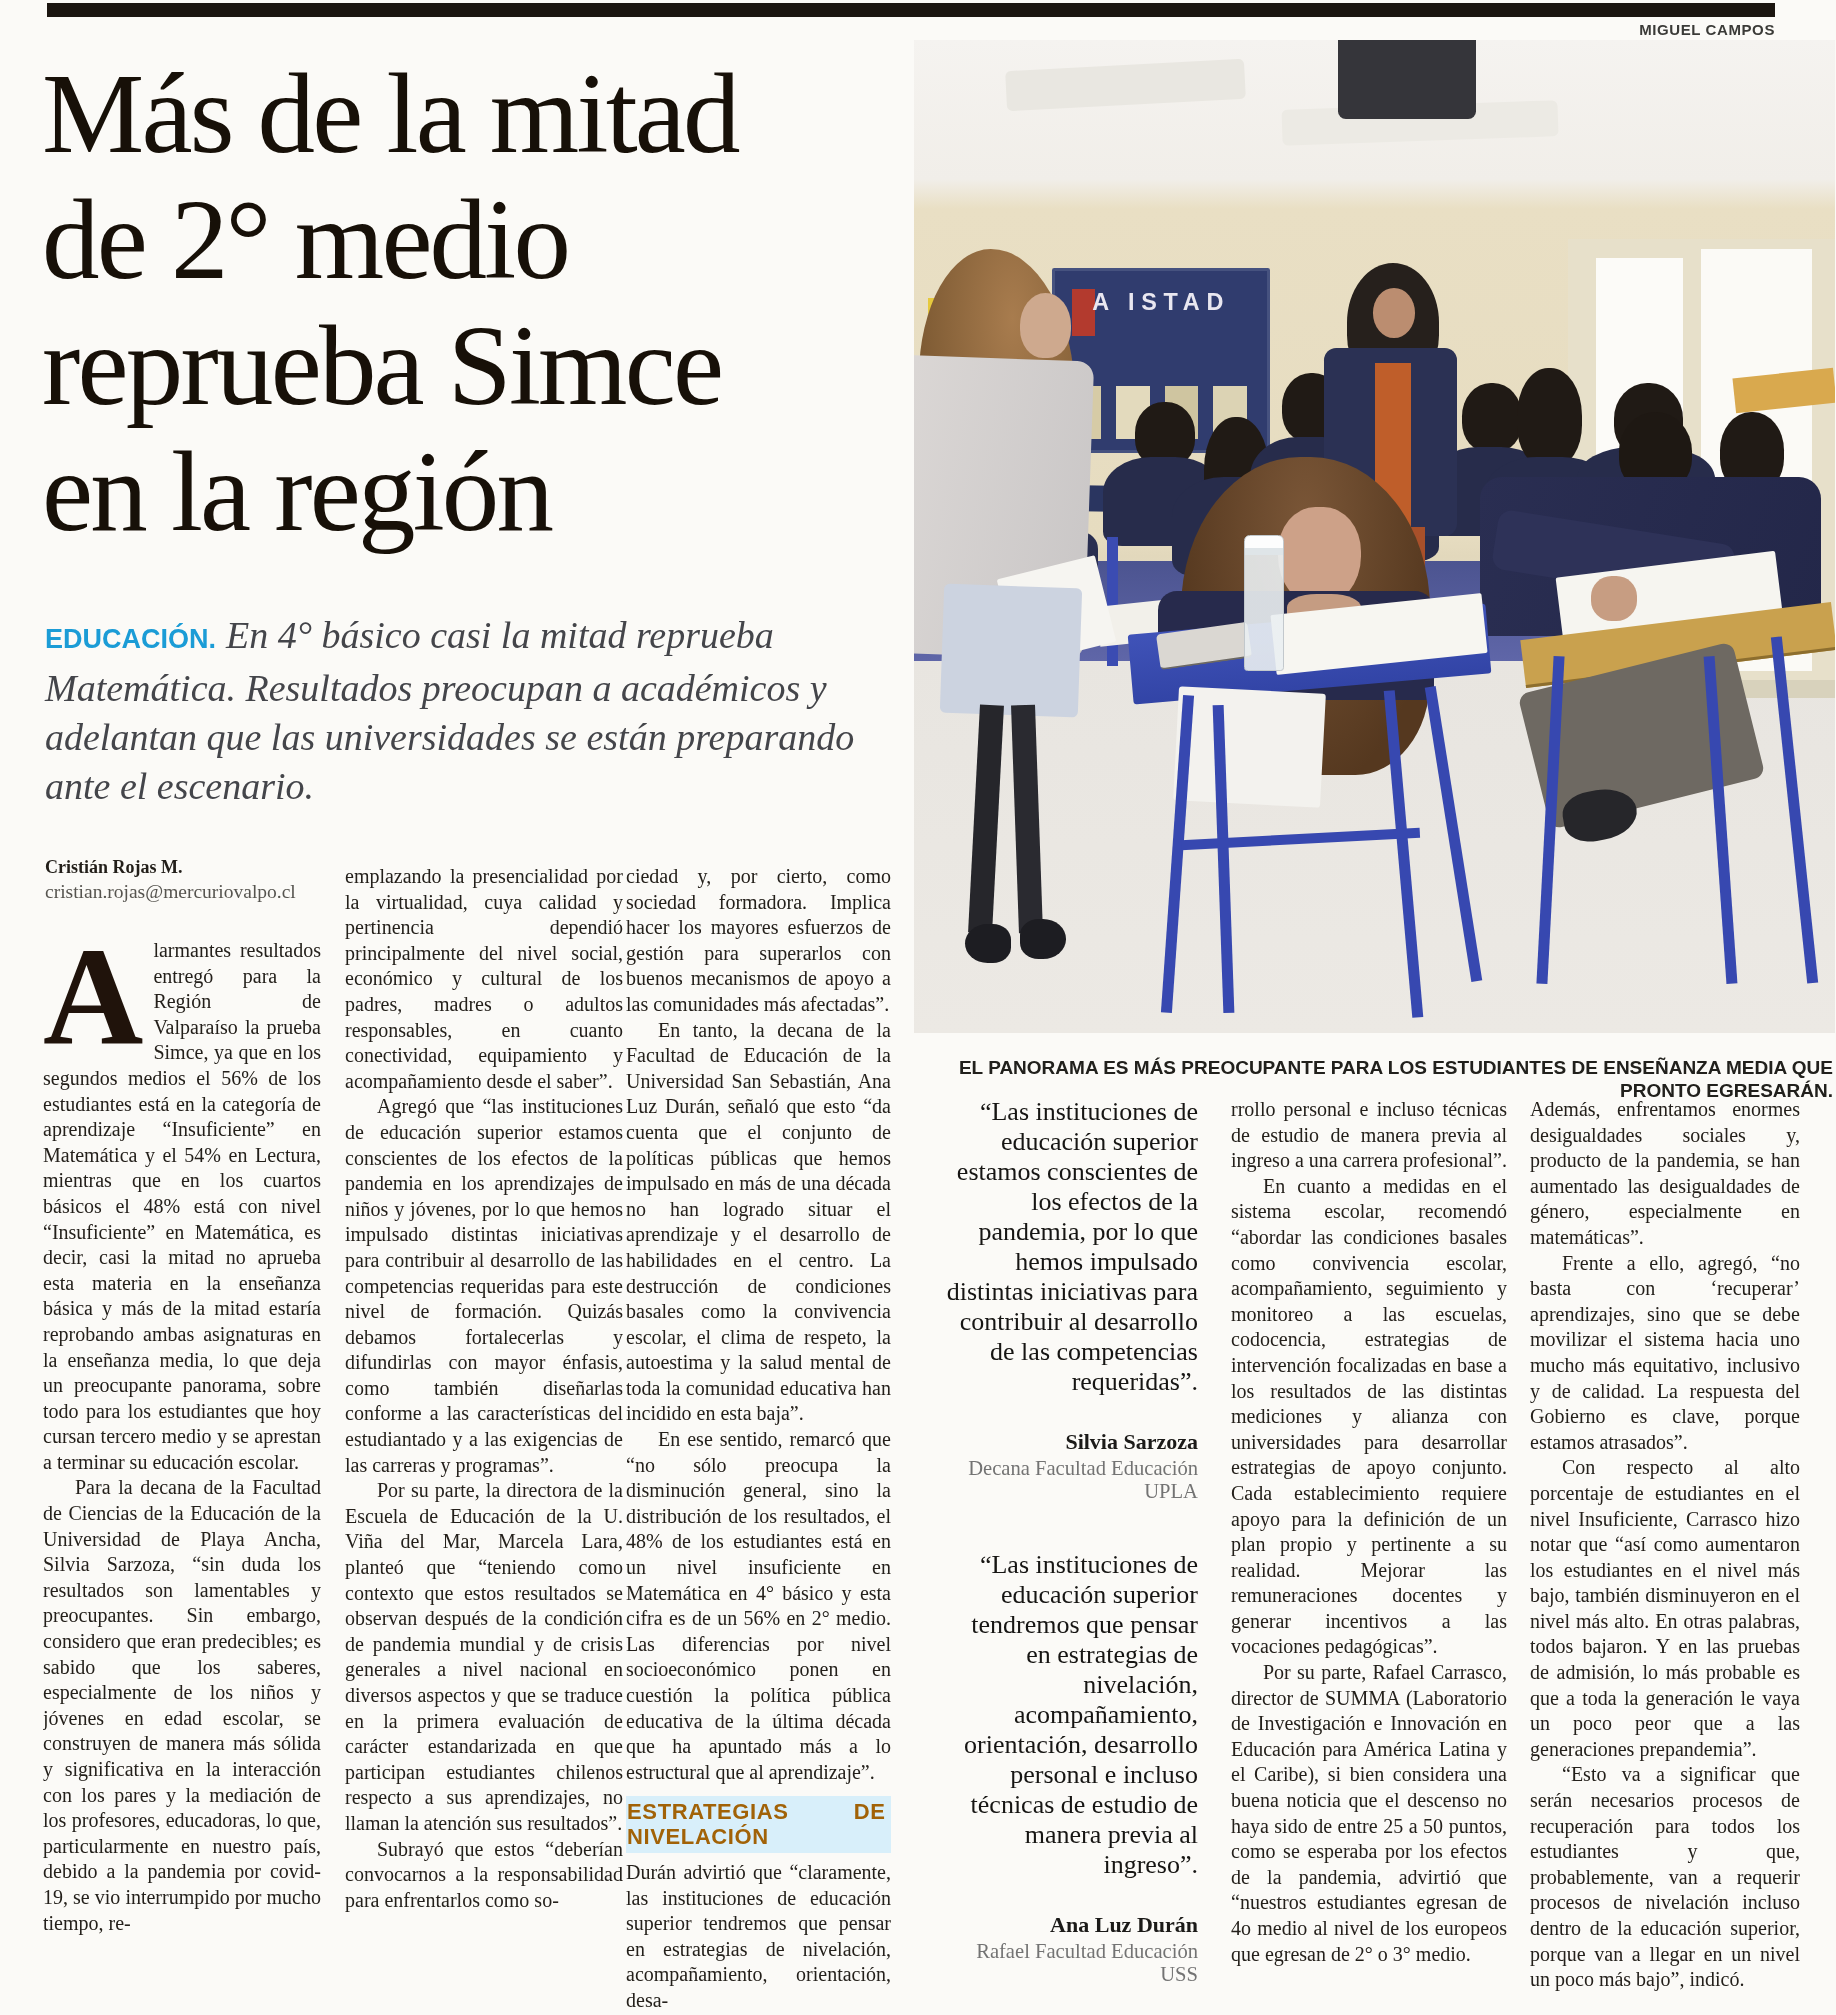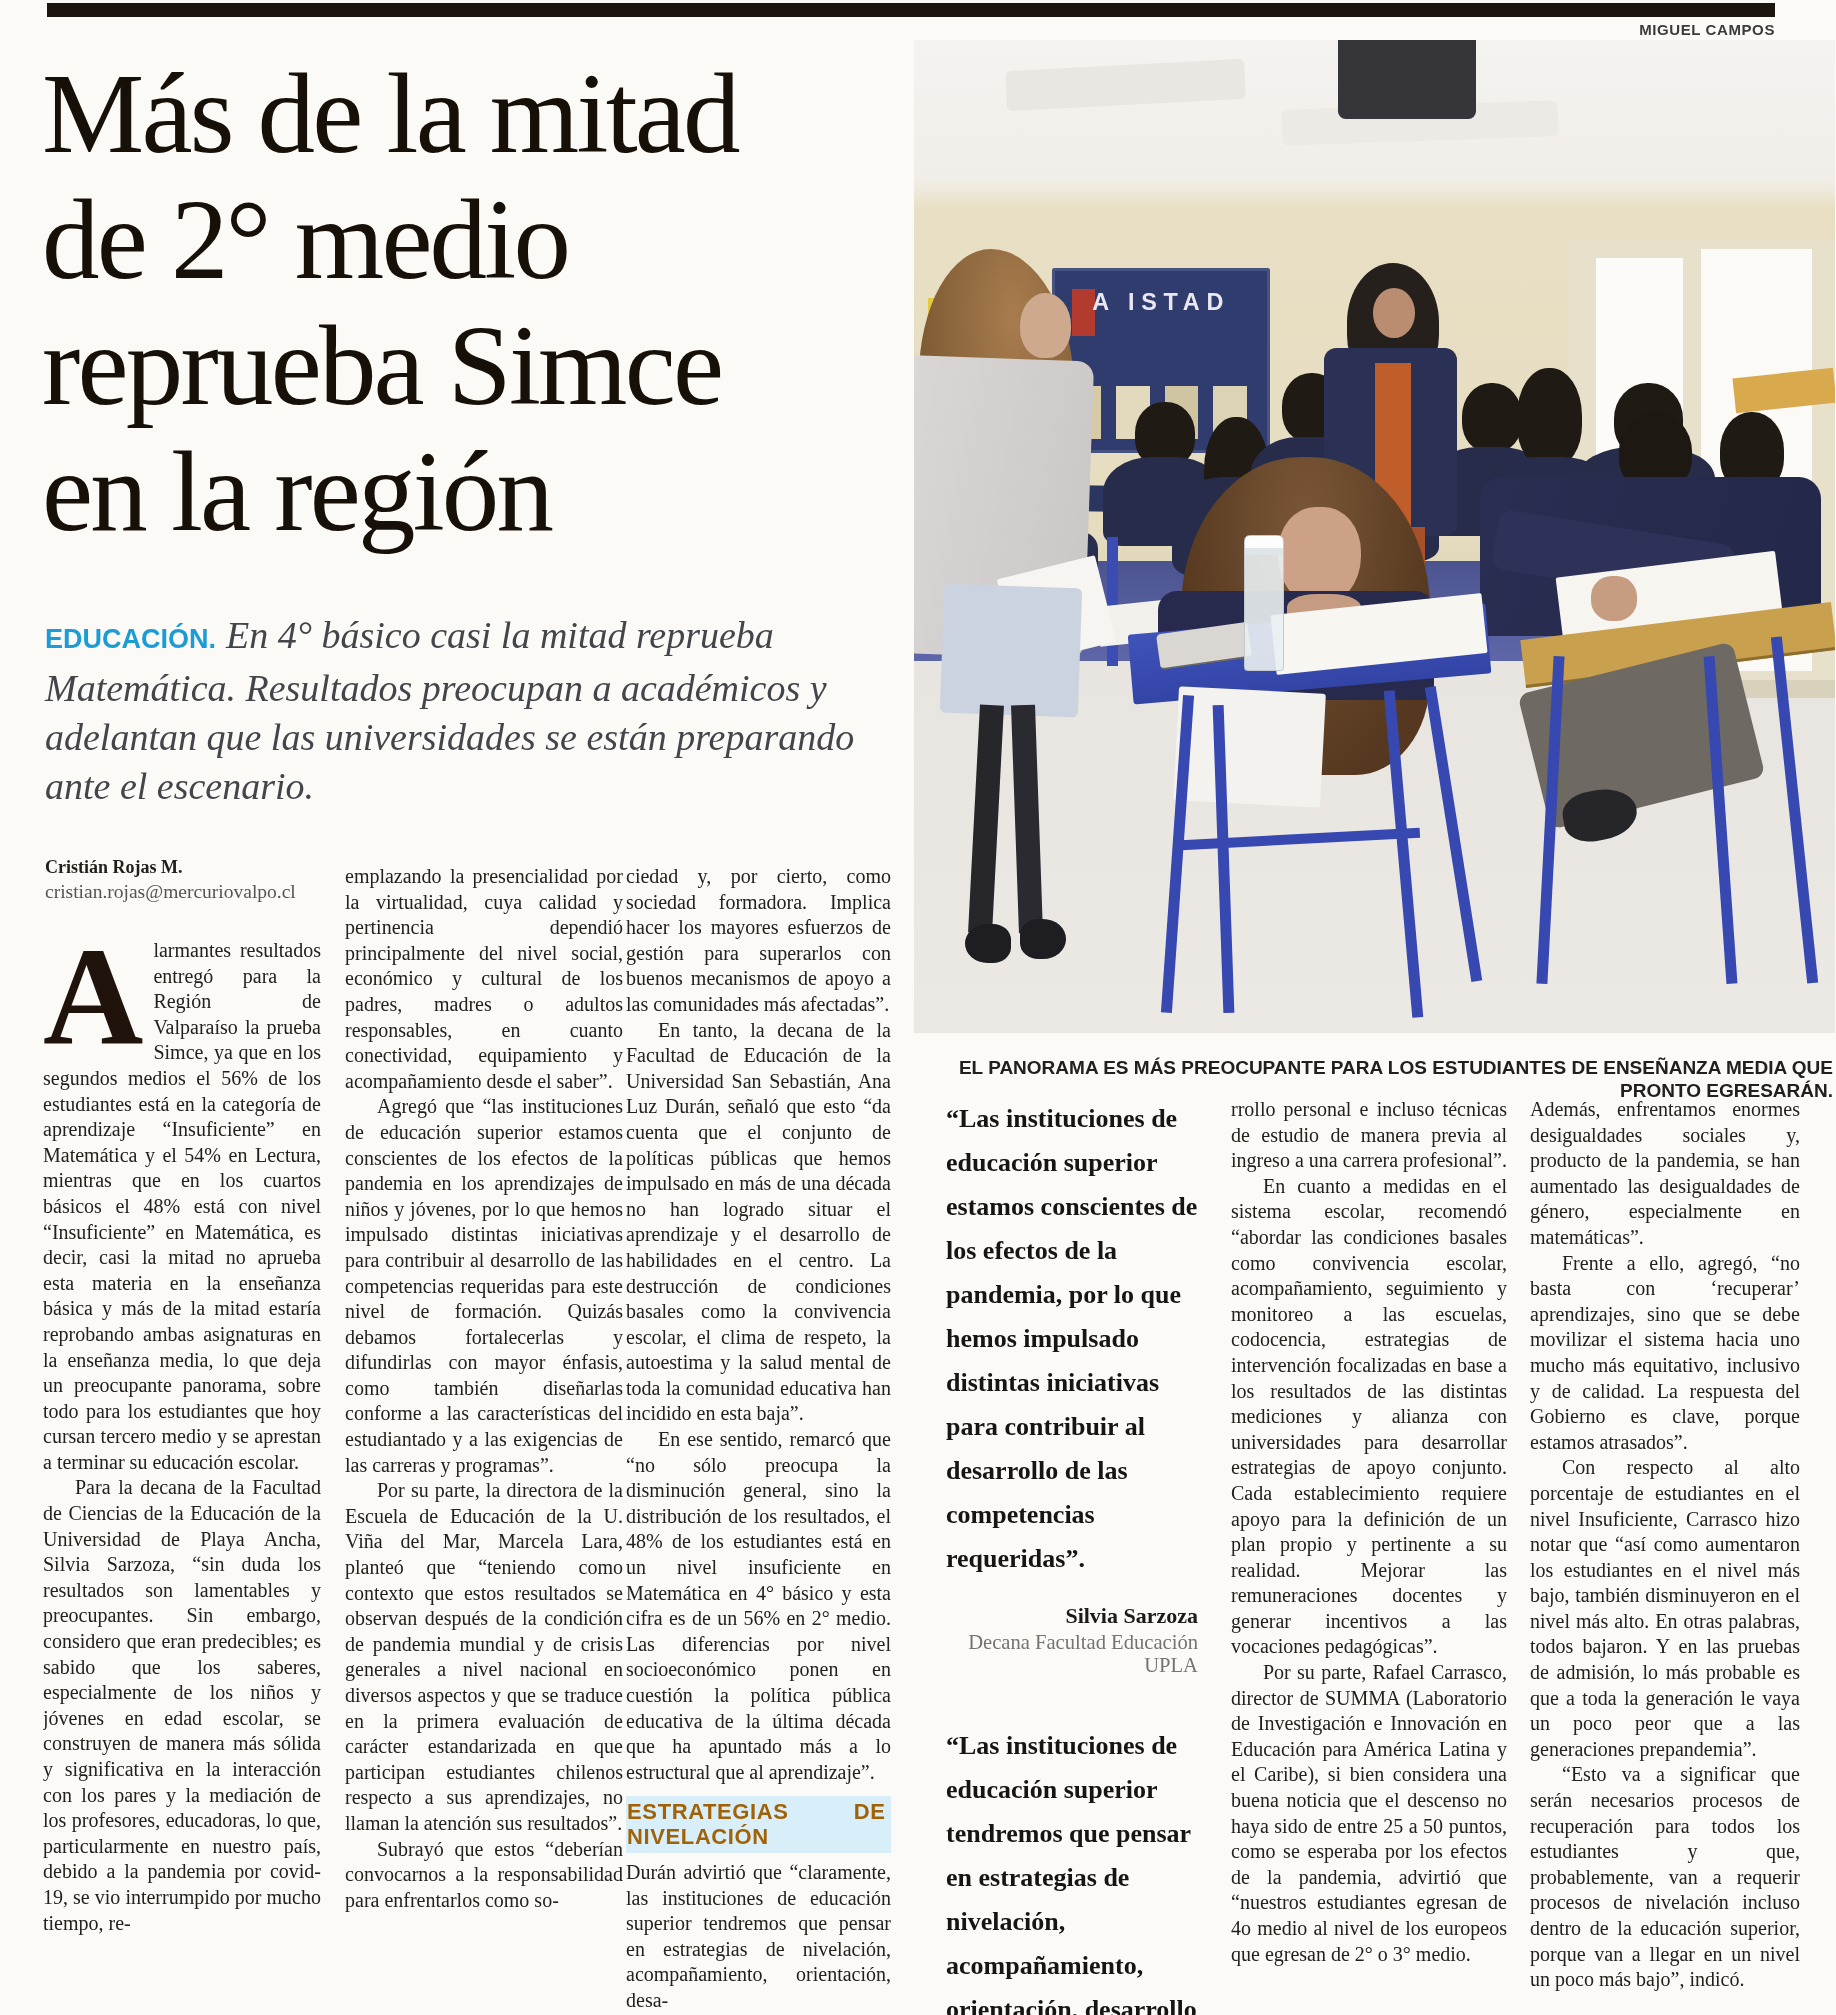--- a/index.html
+++ b/index.html
@@ -34,22 +34,22 @@
   .col6 { left:1530px;top:1097px; width:270px; height:918px; }
 
   .dropcap { float:left; font-weight:bold; font-size:139px; line-height:0.78;
              margin:4.5px 10px 0 0; color:#20130b; }
 
   .subhead { display:inline-block; margin:11px 0 7px 0; padding:2.2px 5.6px 3.3px 1.1px;
              font-family:"Liberation Sans",sans-serif; font-weight:bold; font-size:22px;
              line-height:25.6px; color:#a16207; background:#d8effa; letter-spacing:0.6px; }
 
   .quotecol { position:absolute; left:946px; top:1097px; width:252px; height:918px; overflow:hidden; }
-  .quote-text { font-weight:bold; font-size:26px; line-height:44px; color:#161513; text-align:left; }
-  .quote-name { margin-top:22px; text-align:right; font-weight:bold; font-size:22px; color:#1b1a18; }
+  .quote-text { font-weight:normal; font-size:26px; line-height:30px; color:#161513; text-align:right; }
+  .quote-name { margin-top:32px; text-align:right; font-weight:bold; font-size:22px; color:#1b1a18; }
   .quote-role { margin-top:2.2px; text-align:right; font-size:20.6px; color:#737373; }
   .qb2 { margin-top:47px; }
 
   
   .photo { position:absolute; left:914px; top:40px; width:921px; height:993px; overflow:hidden;
            background:linear-gradient(#f5f3f0 0%, #f1eee9 14%, #e9dfc4 17%, #e6dcc0 50%,
                        #e2d8bc 52%, #e8e5e0 62%, #ece9e4 100%); }
   .photo div { position:absolute; }
   .ph-light1 { left:10%; top:2.5%; width:26%; height:4%; background:#e9e7e1; border-radius:5.6px; transform:rotate(-3deg); }
   .ph-light2 { left:40%; top:6.5%; width:30%; height:3.6%; background:#eceae4; border-radius:5.6px; transform:rotate(-2deg); }

